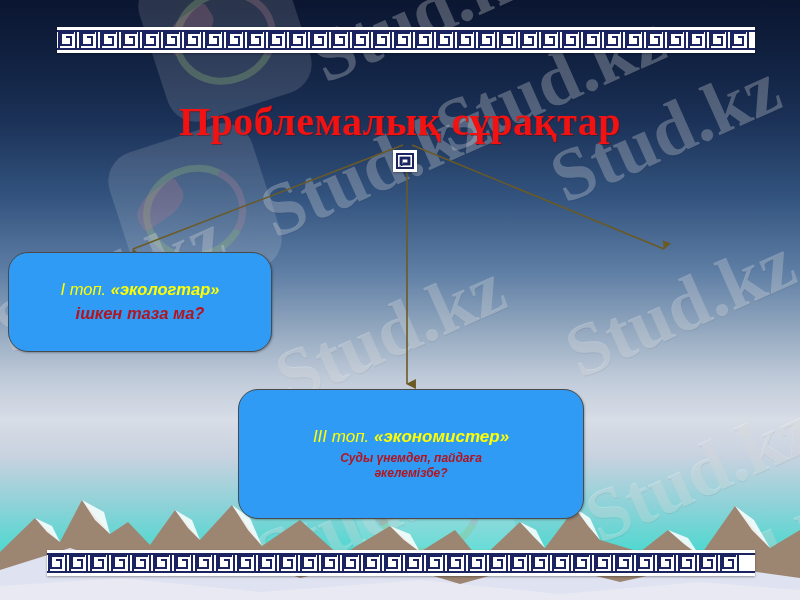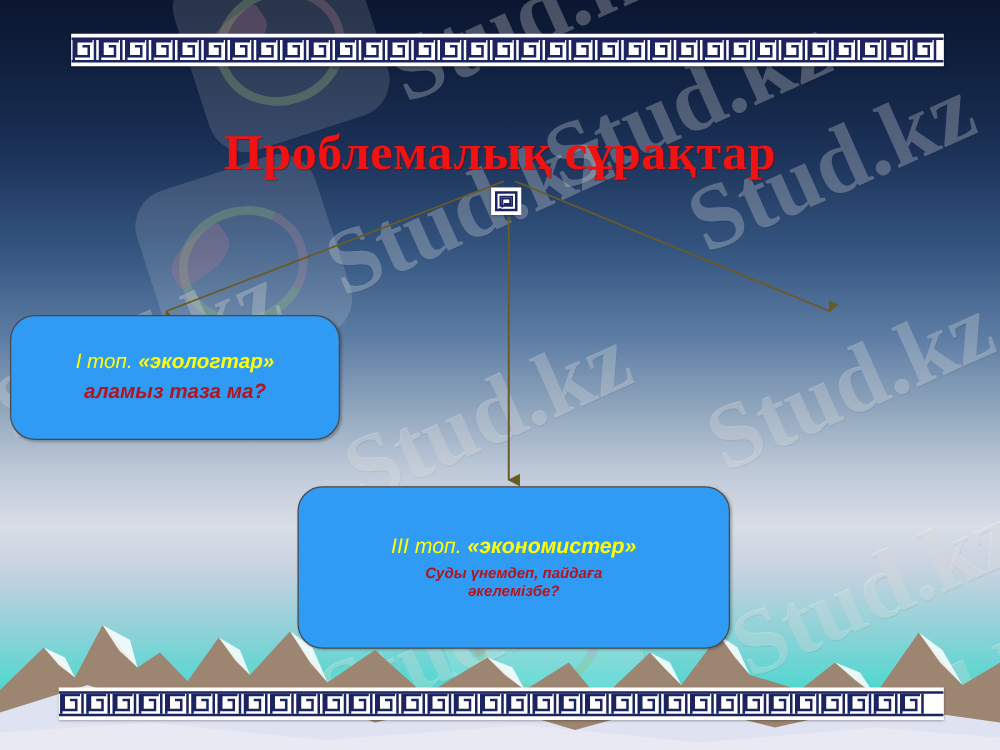--- a/index.html
+++ b/index.html
@@ -237,21 +237,21 @@
   </div>
 
   <div class="title">Проблемалық сұрақтар</div>
 
   <div class="box" id="box1">
     <div class="box-head">
       <span>I топ.</span>
       <span class="grp">«экологтар»</span>
     </div>
     <div class="box-body">
-      <div>аламыз таза ма?</div>
+      <div>ішкен таза ма?</div>
     </div>
   </div>
 
 
   <div class="box" id="box3">
     <div class="box-head">
       <span>III  топ.</span>
       <span class="grp">«экономистер»</span>
     </div>
     <div class="box-body">

